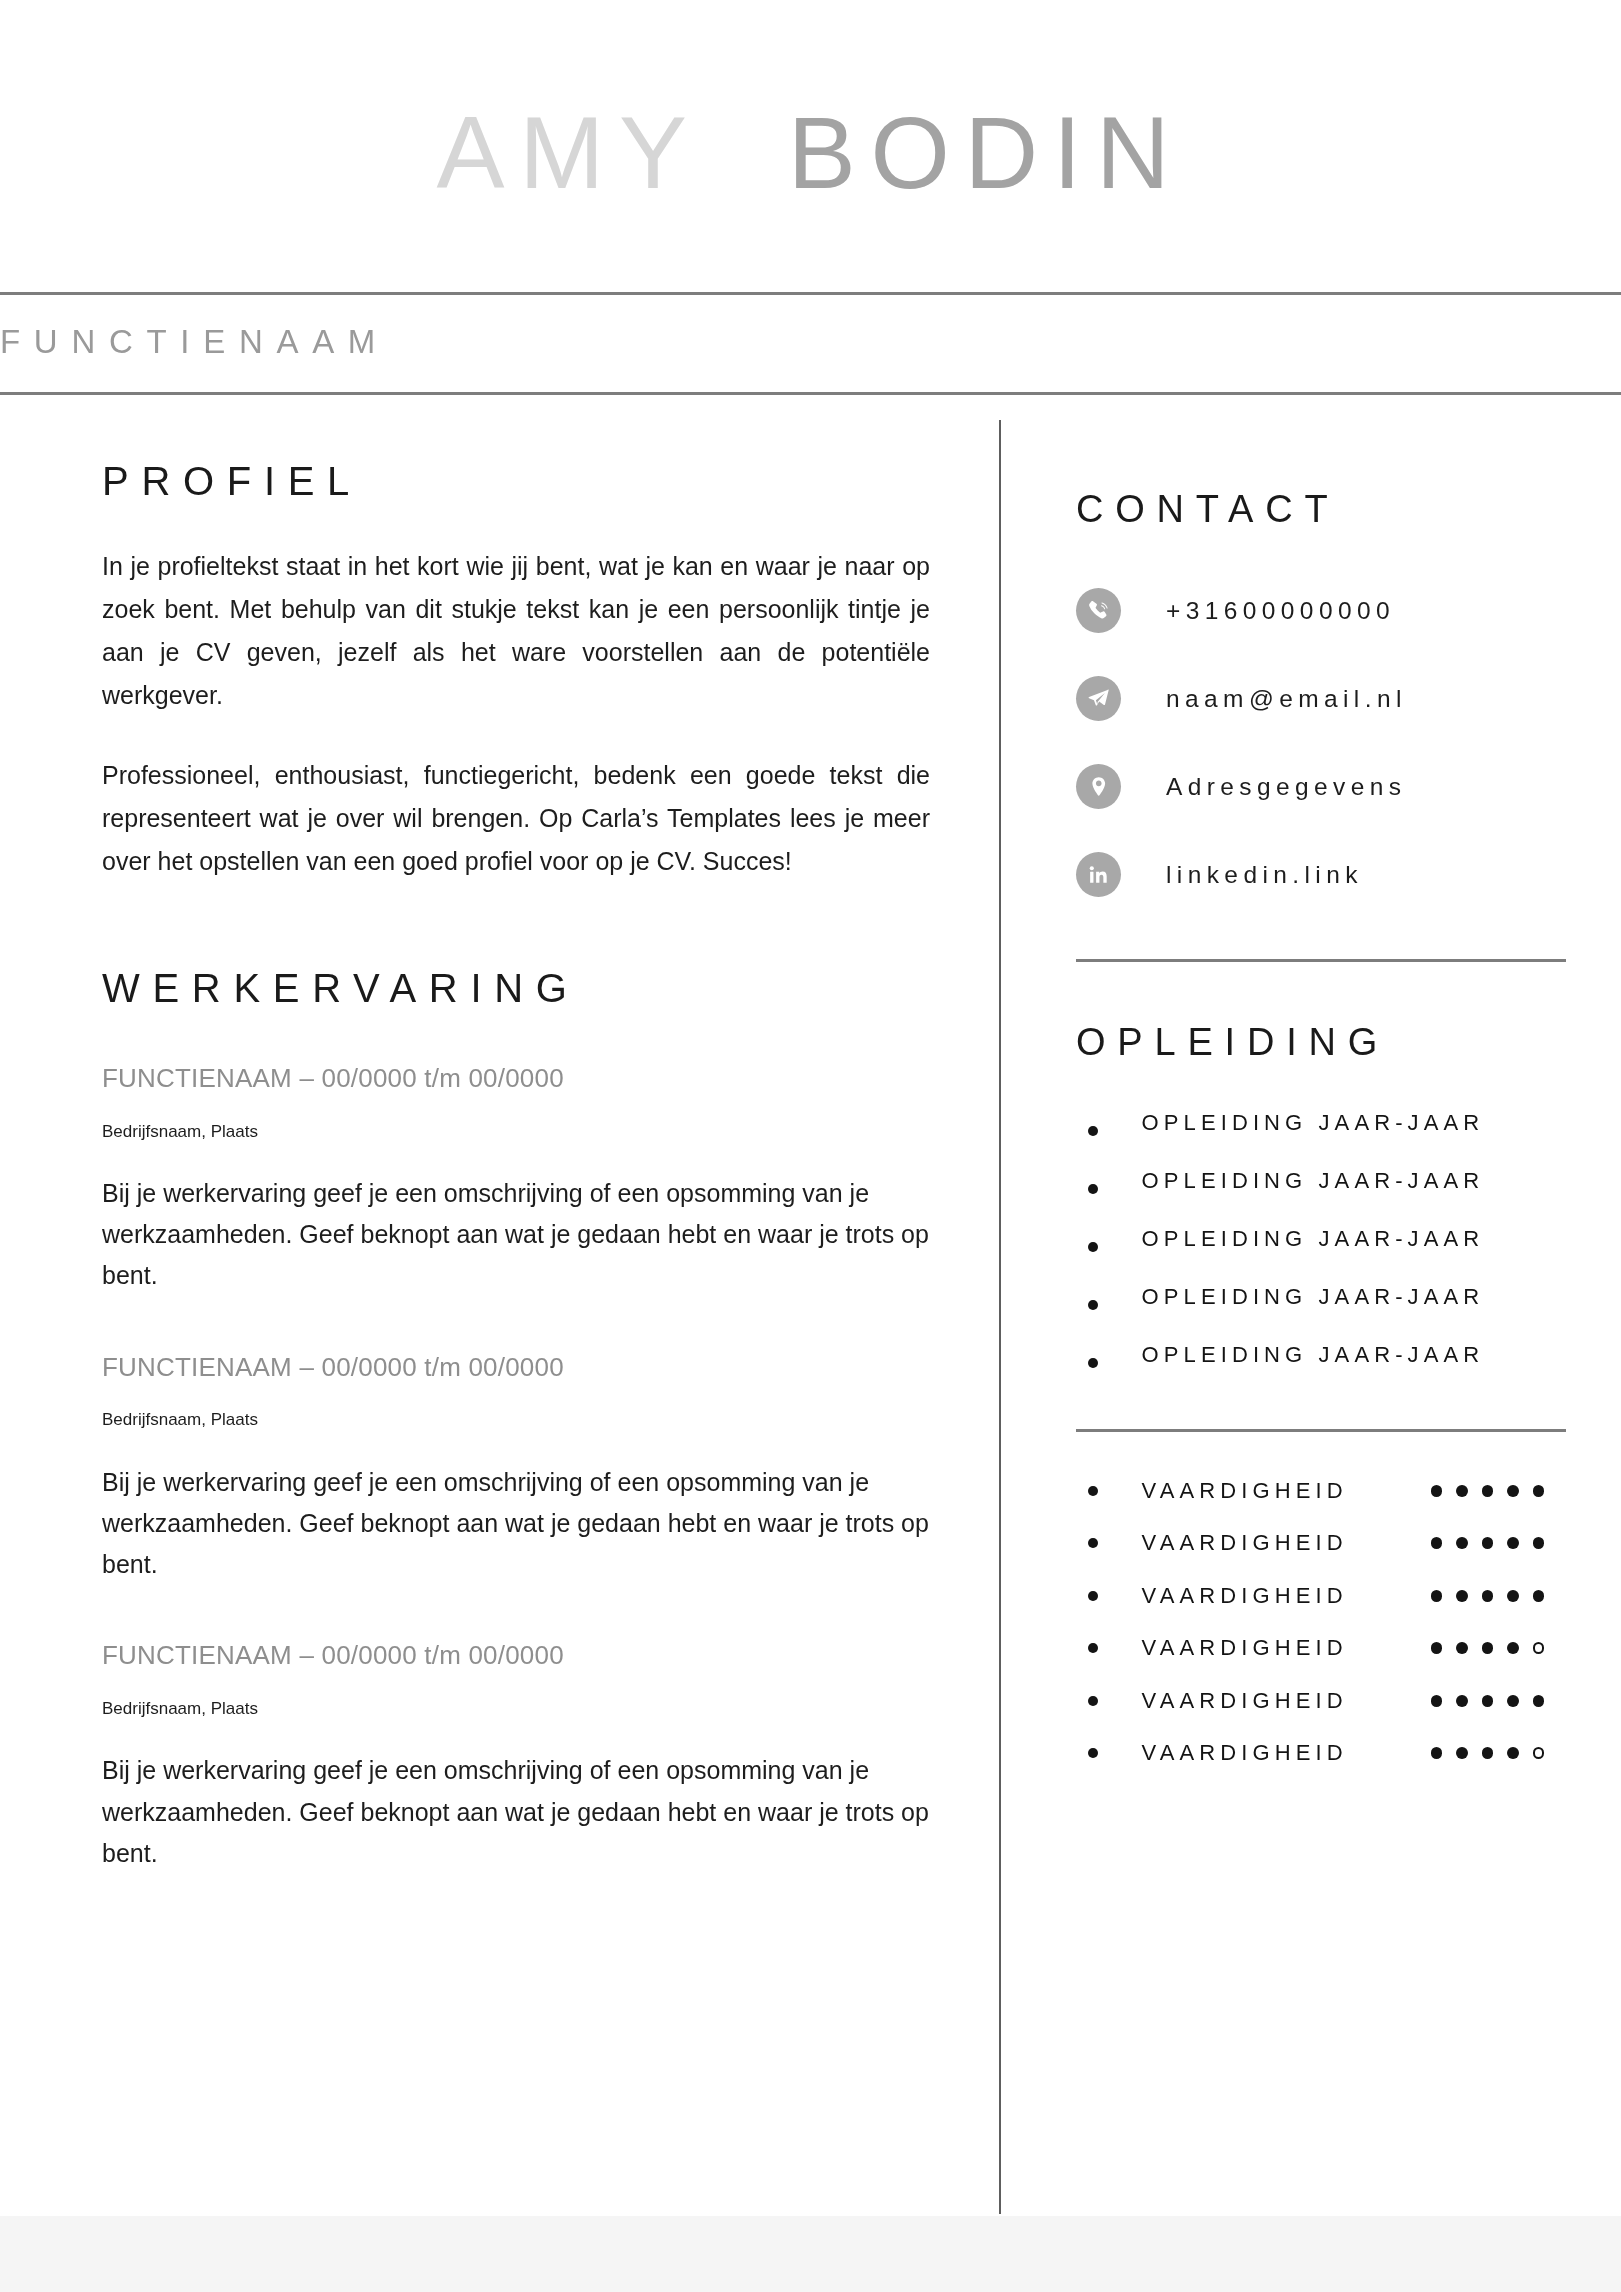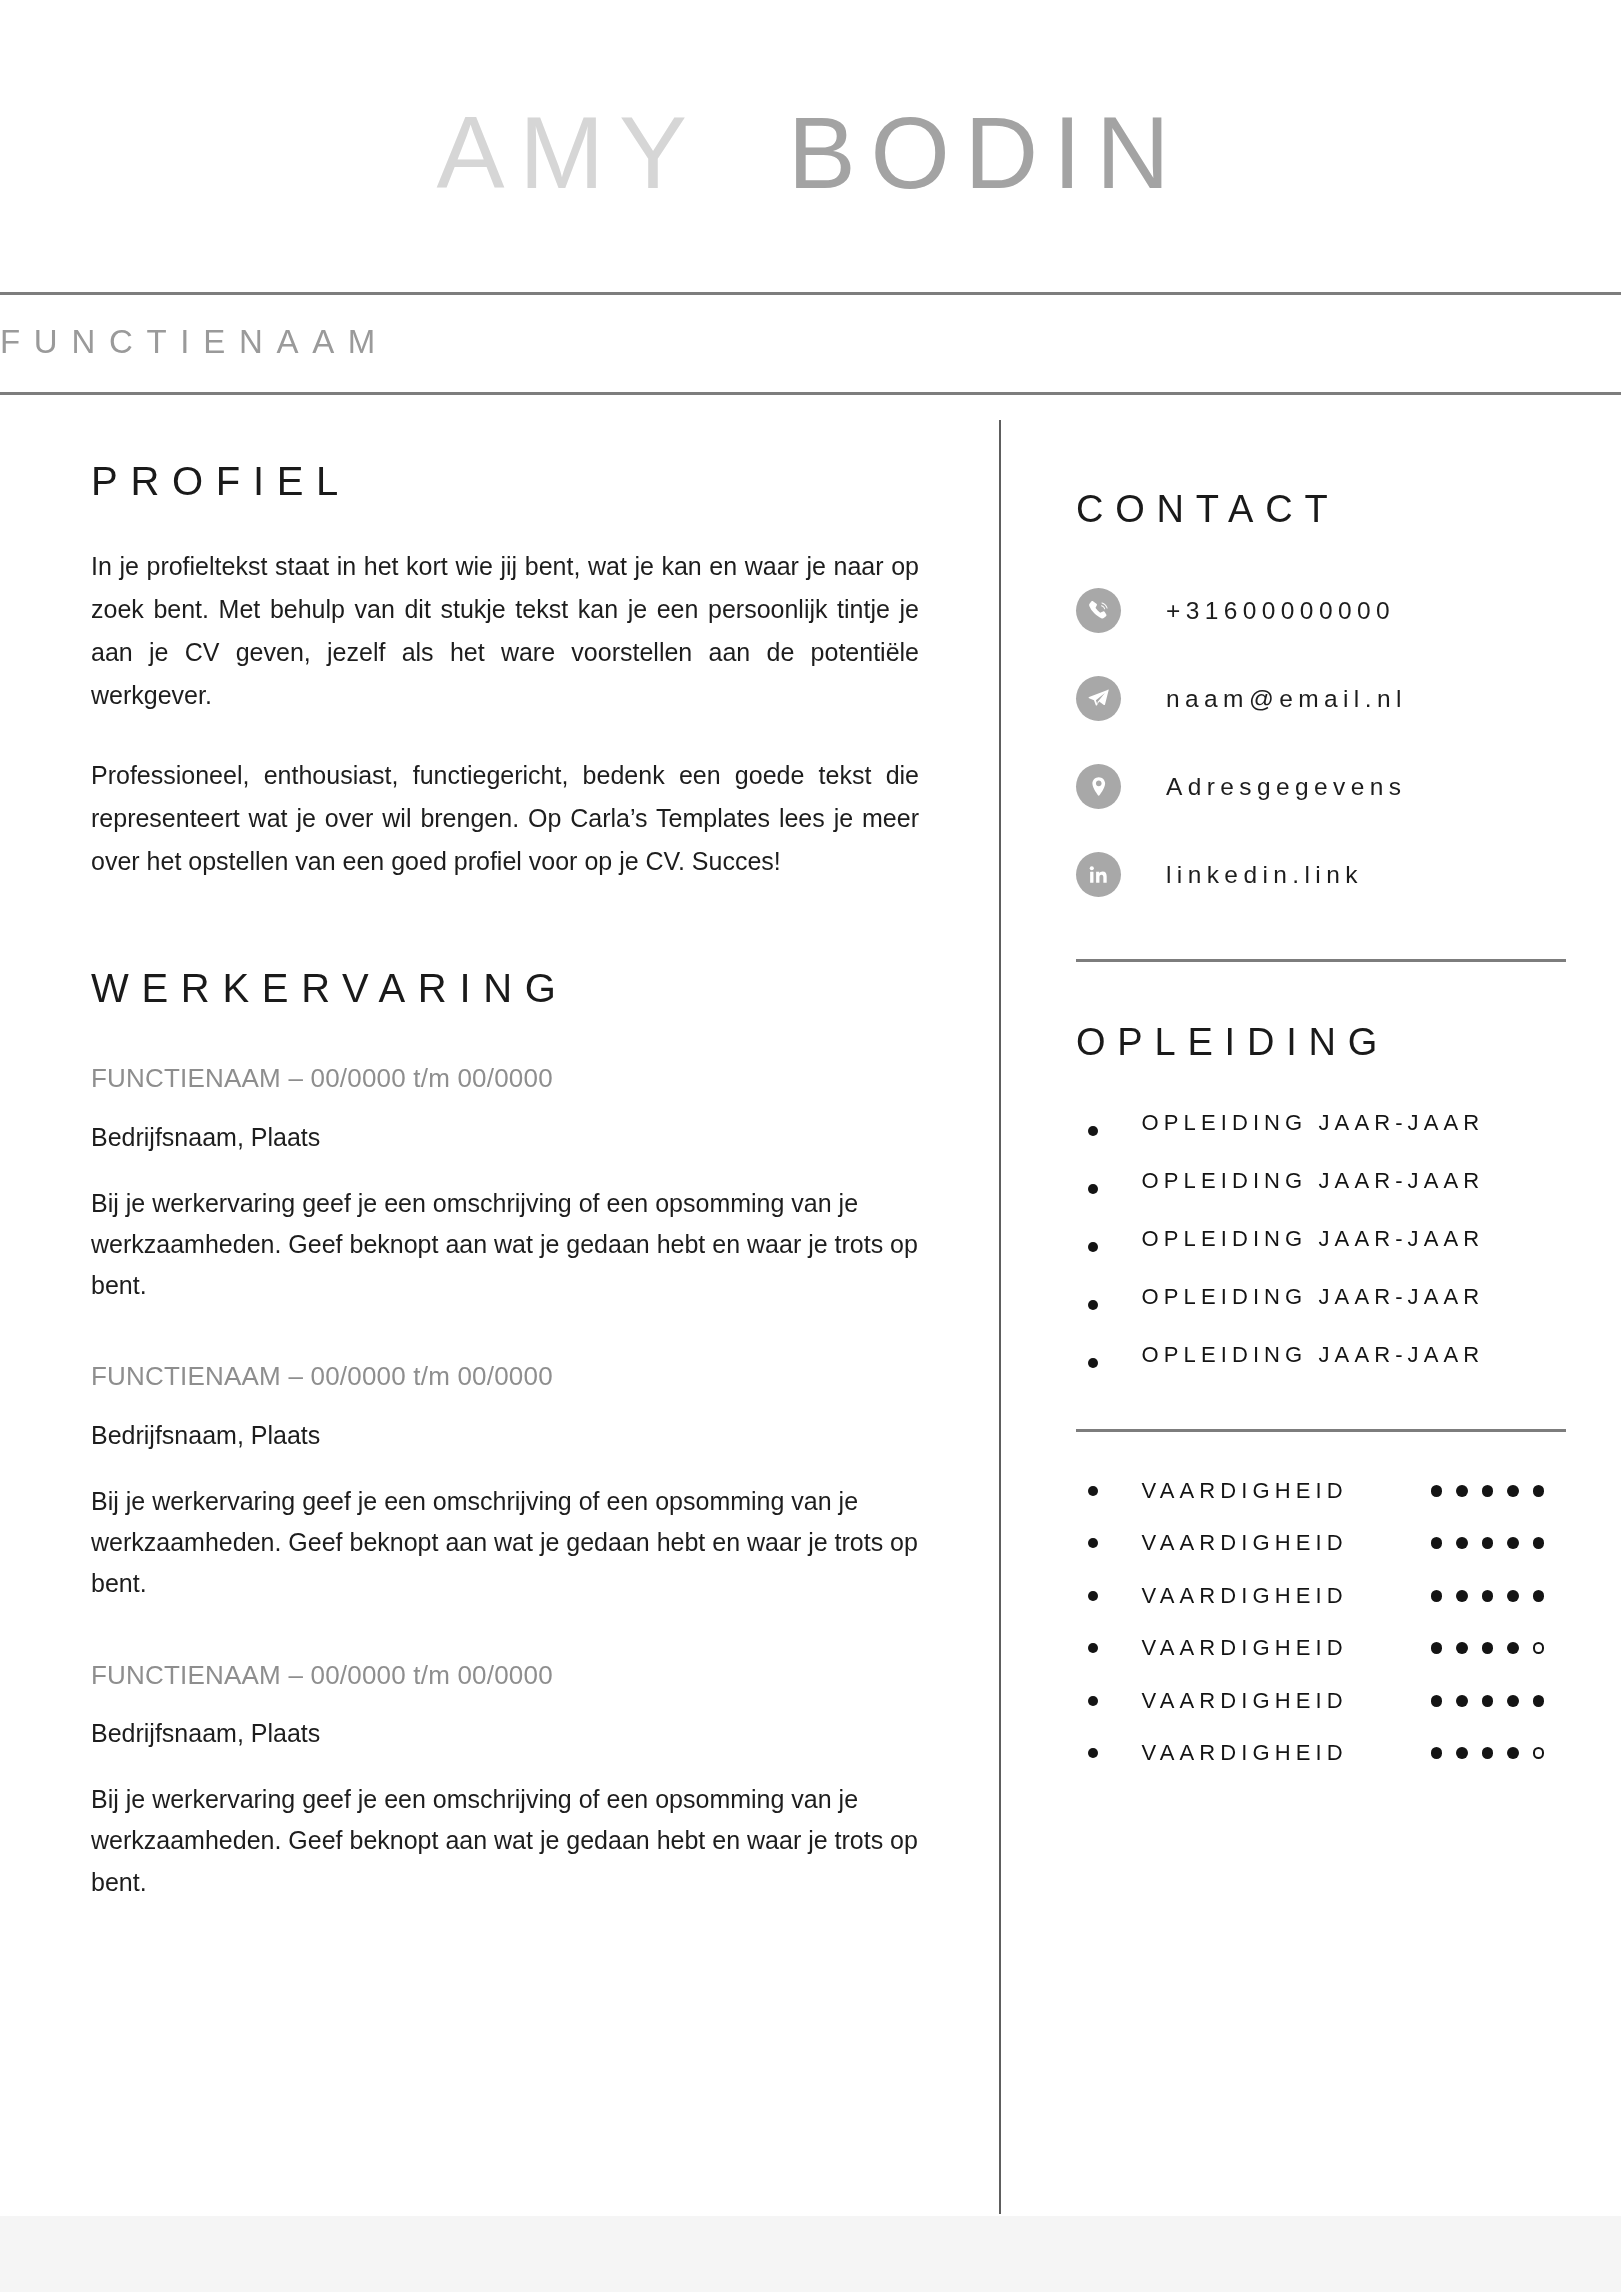--- a/index.html
+++ b/index.html
@@ -54,21 +54,21 @@
   
   .vrule {
     position:absolute;
     top:420px; left:999px;
     width:2px; height:1794px;
     background:#5e5e5e;
   }
 
   .left-col {
     position:absolute;
-    top:461px; left:91px;
+    top:461px; left:102px;
     width:843px;
   }
   .right-col {
     position:absolute;
     top:490px; left:1076px;
     width:490px;
   }
 
   
   .sec-head {
@@ -107,21 +107,21 @@
   .job-title {
     font-size:26px;
     font-weight:300;
     color:#8e8e8e;
     letter-spacing:0.2px;
     line-height:1.2;
     white-space:nowrap;
   }
   .job-company {
     margin-top:27.4px;
-    font-size:25px;
+    font-size:17px;
     font-weight:300;
     color:#1d1d1d;
     line-height:1.2;
   }
   .job-desc {
     margin-top:31px;
     font-size:25px;
     font-weight:300;
     line-height:1.65;
     color:#1d1d1d;

